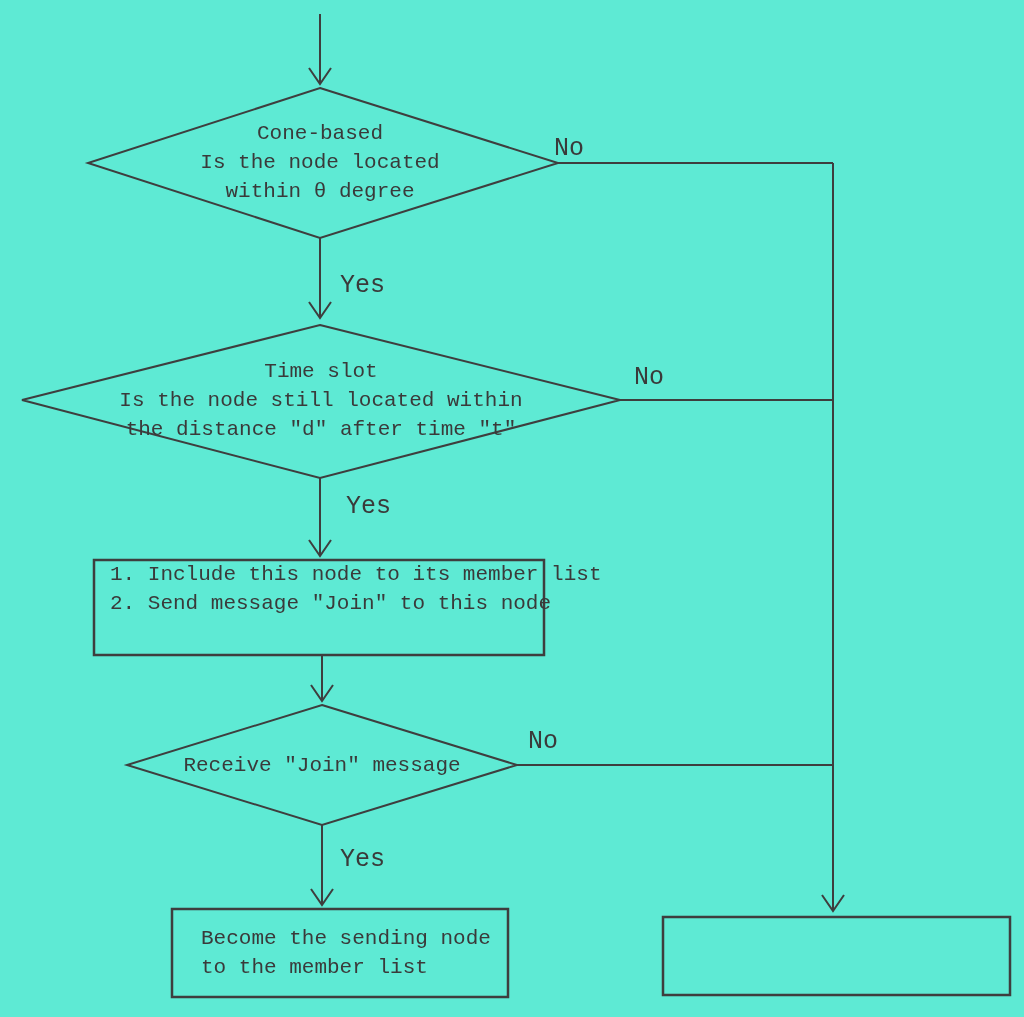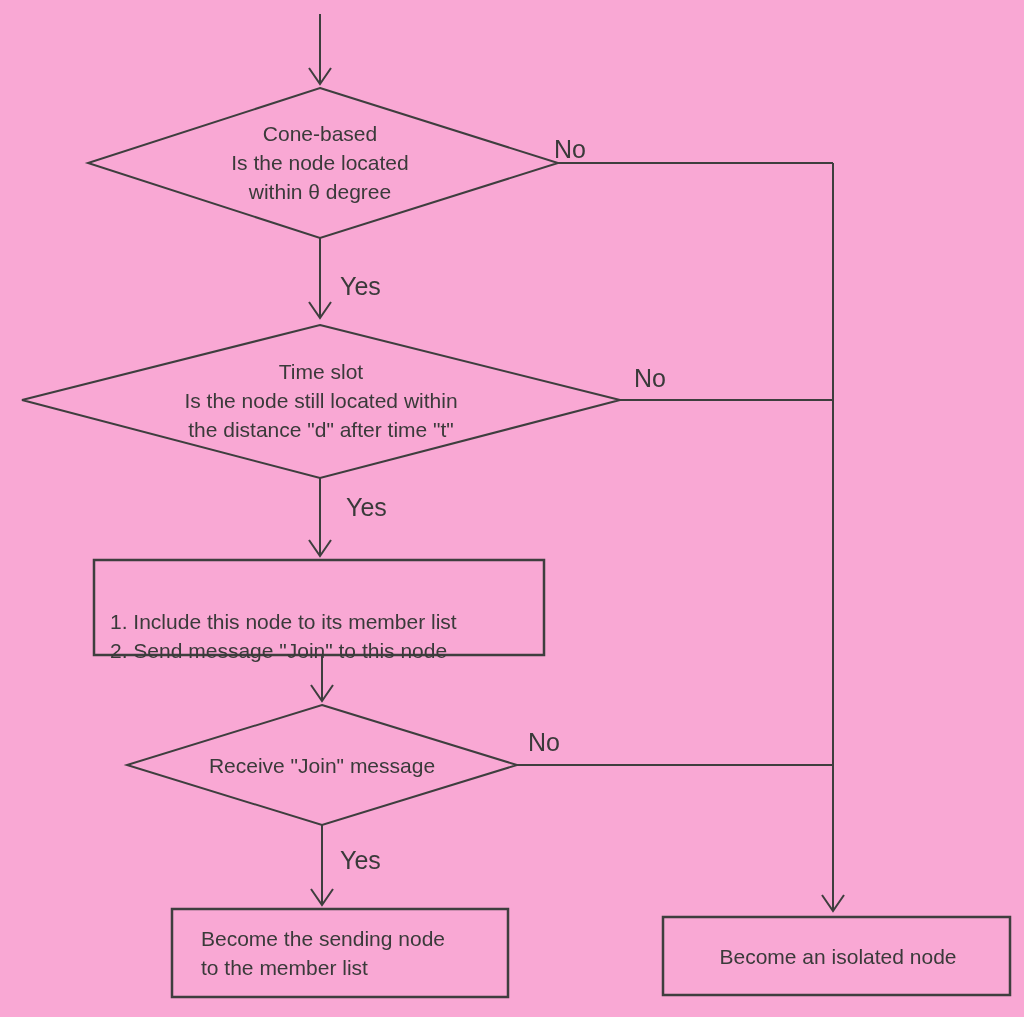--- a/index.html
+++ b/index.html
@@ -4,22 +4,22 @@
 <style>
   html, body {
     margin: 0;
     padding: 0;
     background: #ffffff;
   }
   #stage {
     position: relative;
     width: 1024px;
     height: 1017px;
-    background: #f9a8d4;
-    font-family: Liberation Sans, sans-serif;
+    background: #5eead4;
+    font-family: Liberation Mono, monospace;
     color: #3a3a3a;
     overflow: hidden;
   }
   #flow-svg {
     position: absolute;
     left: 0;
     top: 0;
   }
   .node-label {
     position: absolute;
@@ -91,29 +91,28 @@
   </svg>
 
   <div class="node-label centered" style="left:320px; top:162px;">Cone-based
 Is the node located
 within θ degree</div>
 
   <div class="node-label centered" style="left:321px; top:400px;">Time slot
 Is the node still located within
 the distance "d" after time "t"</div>
 
-  <div class="node-label left-block" style="left:110px; top:636px;">1. Include this node to its member list
+  <div class="node-label left-block" style="left:110px; top:589px;">1. Include this node to its member list
 2. Send message "Join" to this node</div>
 
   <div class="node-label centered" style="left:322px; top:765px;">Receive "Join" message</div>
 
   <div class="node-label left-block" style="left:201px; top:953px;">Become the sending node
 to the member list</div>
 
-  <div class="node-label centered" style="left:838px; top:956px;">Become an isolated node</div>
 
   <div class="edge-label" style="left:554px; top:149px;">No</div>
 
   <div class="edge-label" style="left:340px; top:286px;">Yes</div>
 
   <div class="edge-label" style="left:634px; top:378px;">No</div>
 
   <div class="edge-label" style="left:346px; top:507px;">Yes</div>
 
   <div class="edge-label" style="left:528px; top:742px;">No</div>

